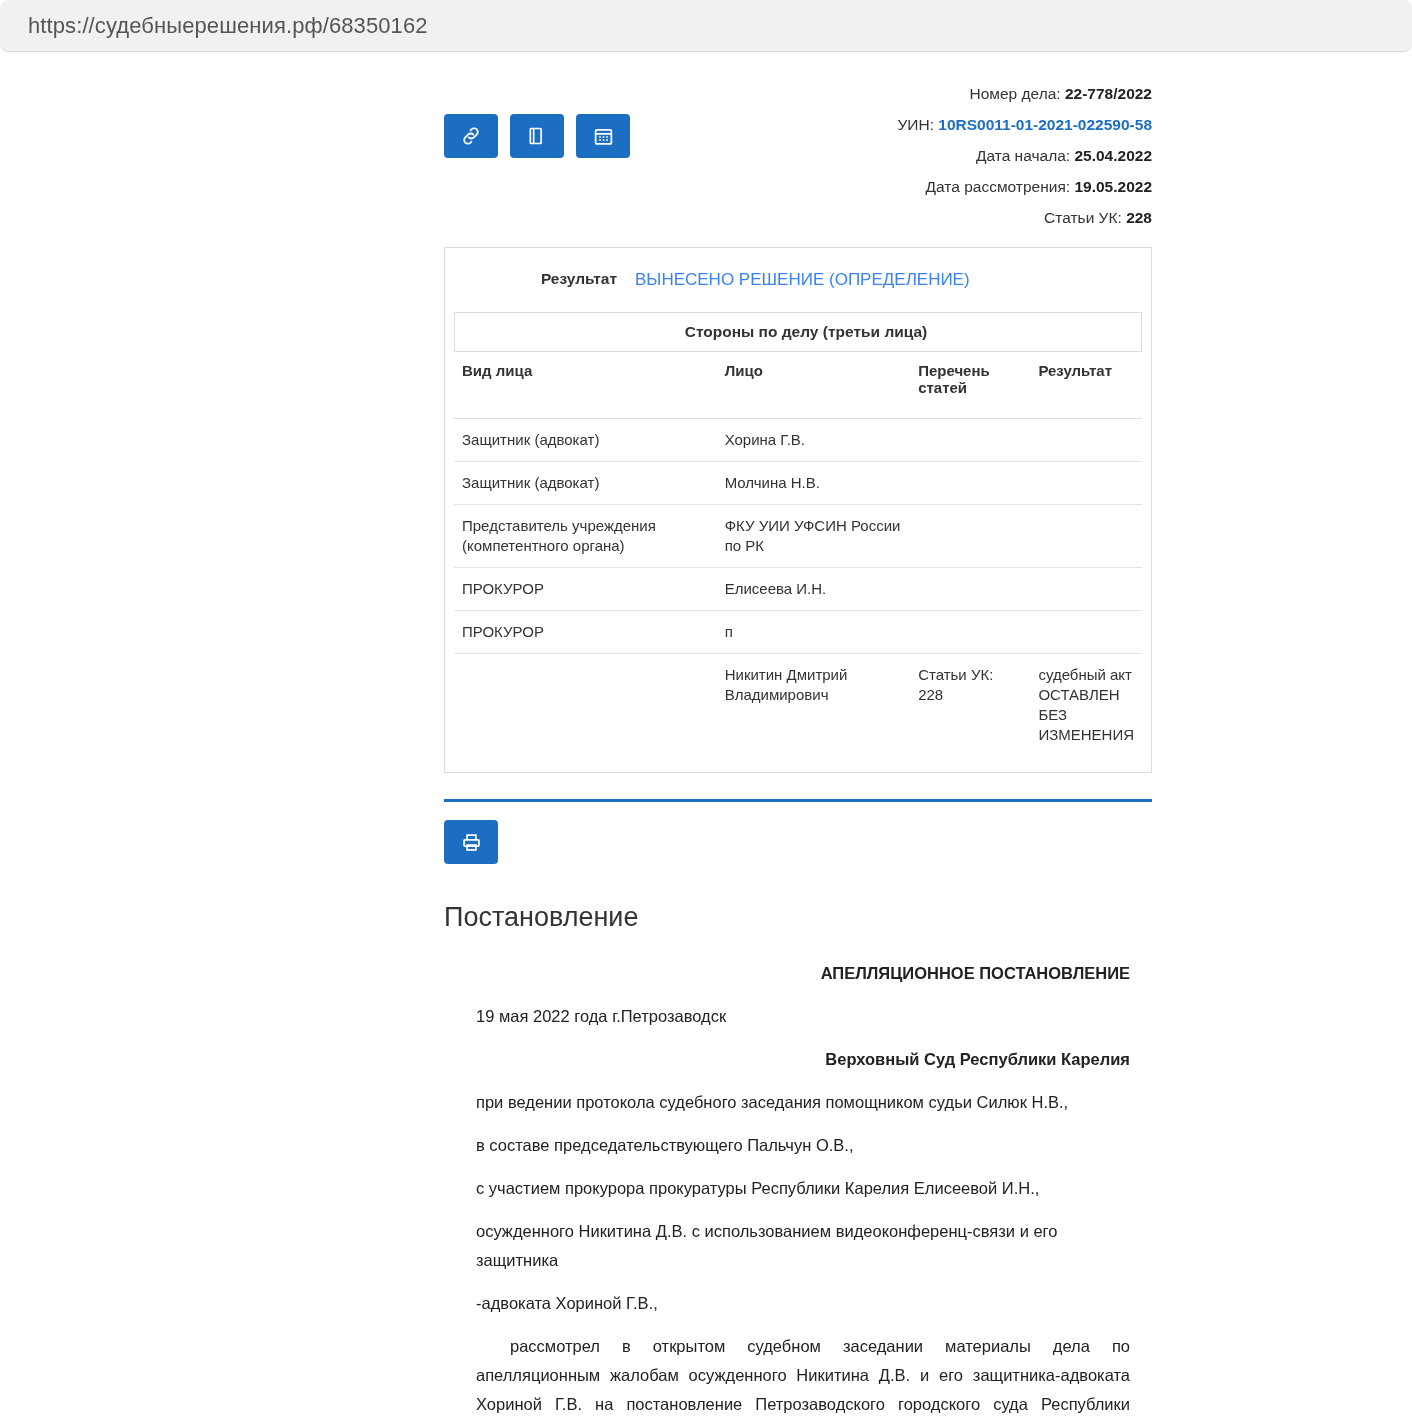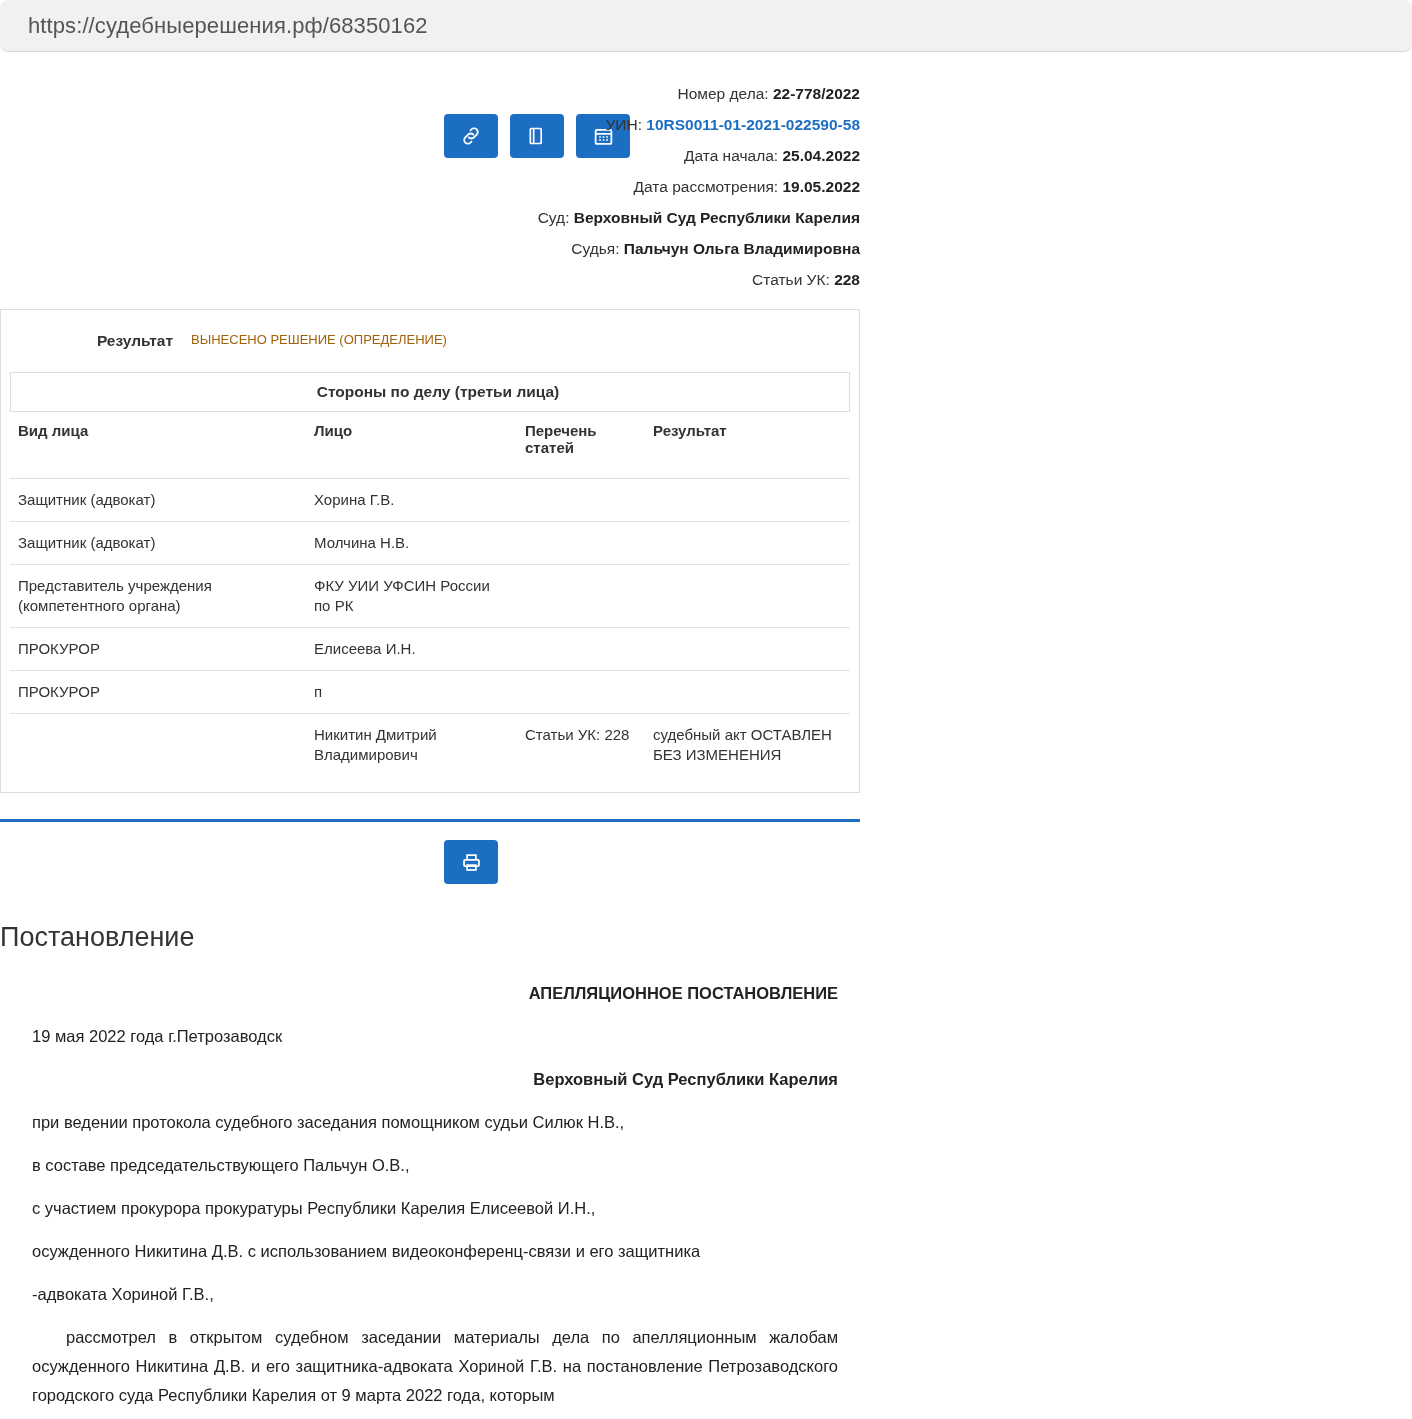--- a/index.html
+++ b/index.html
@@ -33,21 +33,22 @@
     font-family: "Liberation Sans", sans-serif;
   }
 
   
   .page {
     position: relative;
     padding-top: 14px;
   }
 
   .content {
-    width: 860px;
+    width: 708px;
+    margin-left: 444px;
     position: relative;
   }
 
   
   .iconrow {
     display: flex;
     gap: 12px;
     position: absolute;
     left: 444px;
     top: 62px;
@@ -92,22 +93,22 @@
   .result-label {
     width: 190px;
     text-align: right;
     font-weight: bold;
     font-size: 15.5px;
     padding-right: 18px;
     box-sizing: border-box;
     color: #333333;
   }
   .result-value {
-    font-size: 13px;
-    color: #a16207;
+    font-size: 17px;
+    color: #3b82f6;
   }
 
   table.parties {
     width: calc(100% - 18px);
     margin: 0 9px 16px 9px;
     border-collapse: collapse;
     font-size: 15px;
   }
   table.parties caption {
     caption-side: top;
@@ -222,28 +223,20 @@
       </div>
       <div class="row">
         <span class="lbl">Дата начала:</span>
         <span class="val">25.04.2022</span>
       </div>
       <div class="row">
         <span class="lbl">Дата рассмотрения:</span>
         <span class="val">19.05.2022</span>
       </div>
       <div class="row">
-        <span class="lbl">Суд:</span>
-        <span class="val">Верховный Суд Республики Карелия</span>
-      </div>
-      <div class="row">
-        <span class="lbl">Судья:</span>
-        <span class="val">Пальчун Ольга Владимировна</span>
-      </div>
-      <div class="row">
         <span class="lbl">Статьи УК:</span>
         <span class="val">228</span>
       </div>
     </div>
 
     <div class="box">
       <div class="result-row">
         <div class="result-label">Результат</div>
         <div class="result-value">ВЫНЕСЕНО РЕШЕНИЕ (ОПРЕДЕЛЕНИЕ)</div>
       </div>

